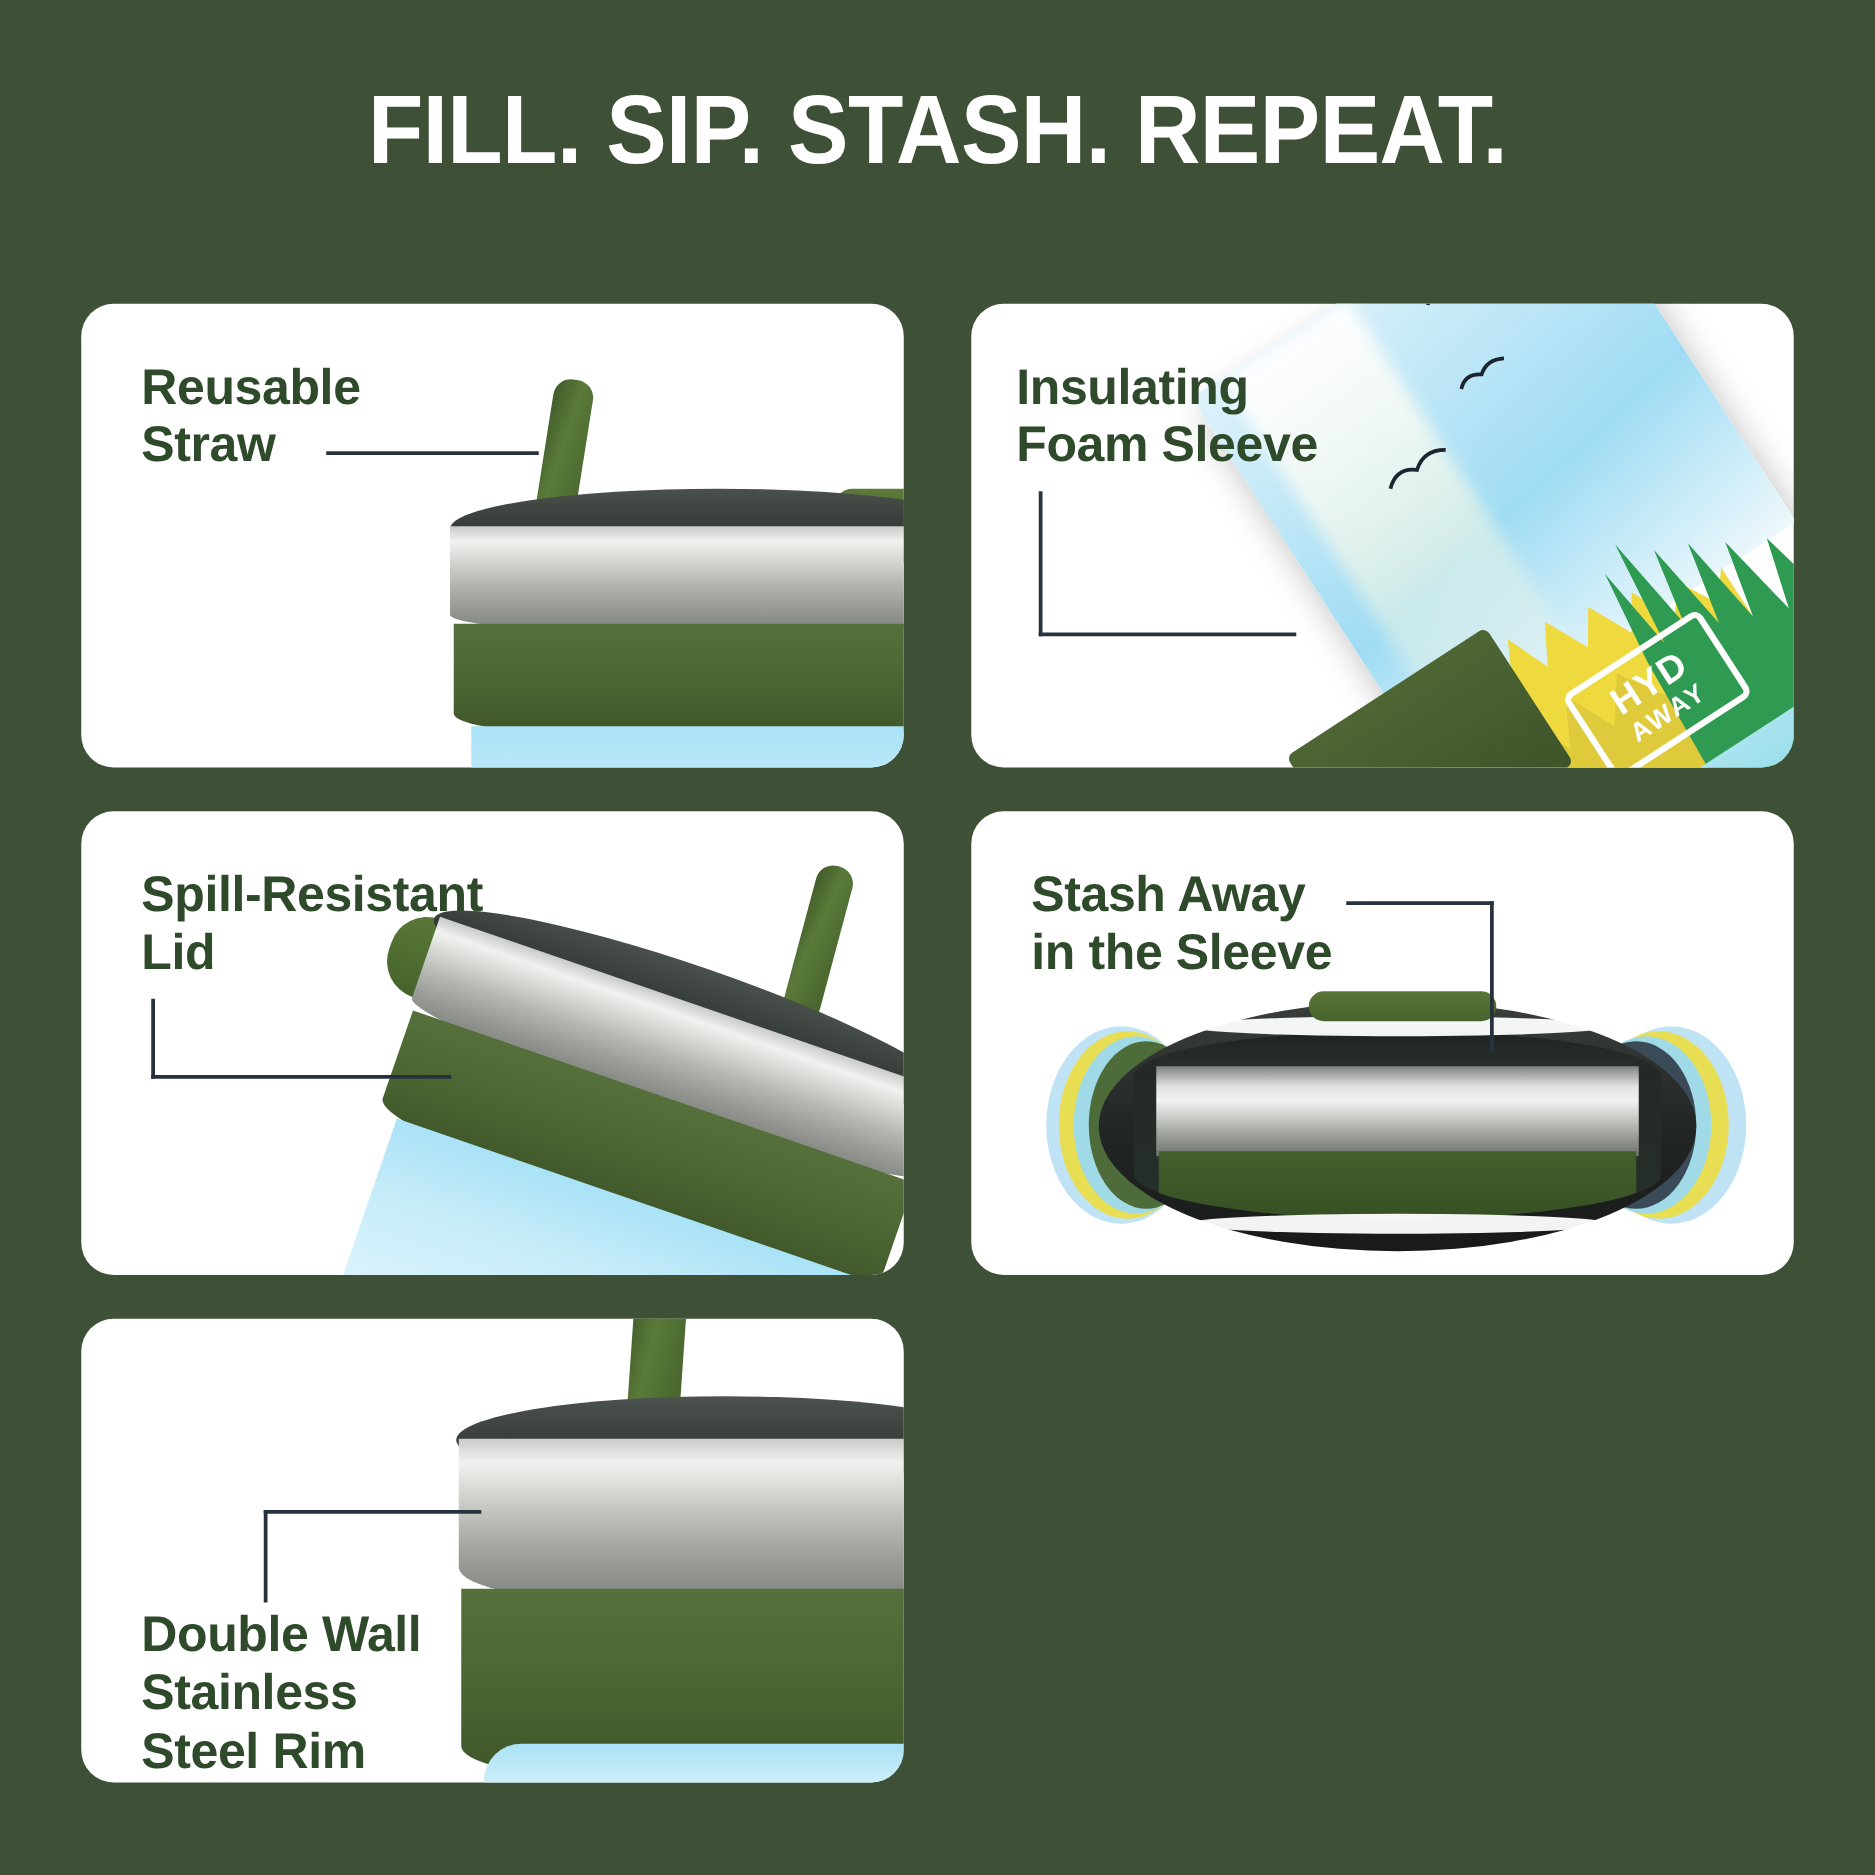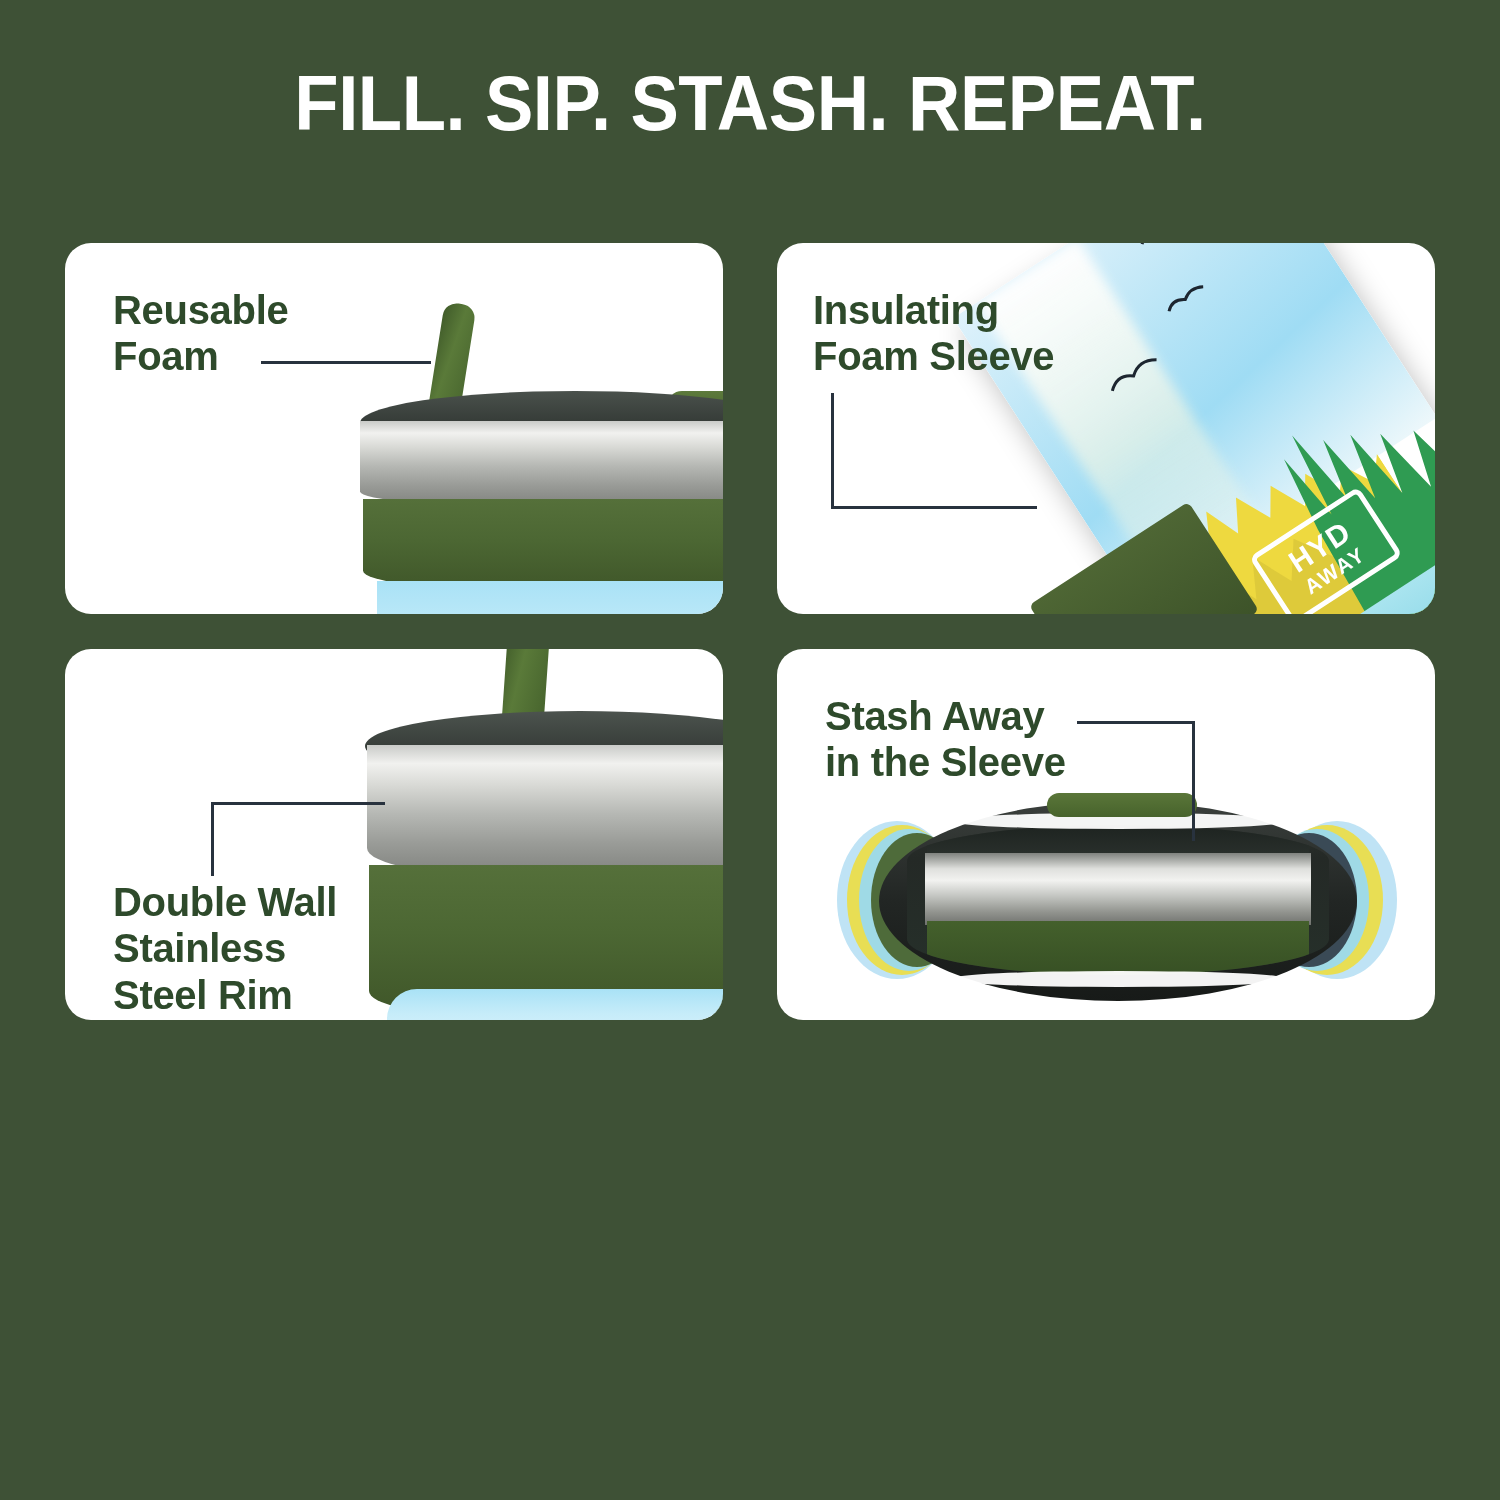--- a/index.html
+++ b/index.html
@@ -237,21 +237,21 @@
         <div class="tab c1-tab"></div>
         <div class="lidtop c1-lid"></div>
         <div class="steel c1-steel"></div>
         <div class="collar c1-collar"></div>
         <div class="body-blue c1-blue">
           
           
         </div>
       </div>
       <div class="label lbl-1">Reusable
-Foam</div>
+Straw</div>
       <div class="leader" style="left:196px;top:118px;width:170px;height:6px;">
         <div class="h" style="left:0;top:0;width:170px;"></div>
       </div>
     </div>
 
     <div class="card">
       <div class="art">
         <div class="c2-base"></div>
         <div class="sleeve2">
           <div class="sl-sky"></div>
@@ -278,35 +278,39 @@
       </div>
       <div class="label lbl-2">Insulating
 Foam Sleeve</div>
       <div class="leader" style="left:54px;top:150px;width:206px;height:116px;">
         <div class="v" style="left:0;top:0;height:116px;"></div>
         <div class="h" style="left:0;top:113px;width:206px;"></div>
       </div>
     </div>
 
 
-
-    <div class="card">
-      <div class="art">
-        <div class="straw c5-straw"></div>
-        <div class="c5-lid"></div>
-        <div class="steel c5-steel"></div>
-        <div class="collar c5-collar"></div>
-        <div class="body-blue c5-blue"></div>
-      </div>
-      <div class="label lbl-5">Double Wall
-Stainless
-Steel Rim</div>
-      <div class="leader" style="left:146px;top:153px;width:174px;height:74px;">
-        <div class="h" style="left:0;top:0;width:174px;"></div>
-        <div class="v" style="left:0;top:0;height:74px;"></div>
+    <div class="card">
+      <div class="art">
+        <div class="c4-wrap">
+          <div class="straw c4-straw"></div>
+          <div class="c4-tab"></div>
+          <div class="c4-lid"></div>
+          <div class="steel c4-steel"></div>
+          <div class="collar c4-collar"></div>
+          <div class="body-blue c4-blue">
+            
+            
+          </div>
+        </div>
+      </div>
+      <div class="label lbl-4">Spill-Resistant
+Lid</div>
+      <div class="leader" style="left:56px;top:150px;width:240px;height:64px;">
+        <div class="v" style="left:0;top:0;height:64px;"></div>
+        <div class="h" style="left:0;top:61px;width:240px;"></div>
       </div>
     </div>
 
     <div class="card">
       <div class="art">
         <div class="c6-wrap">
 
           <div class="c6-fan" style="left:0px;top:22px;width:120px;height:158px;background:#bfe3f5;"></div>
           <div class="c6-fan" style="left:10px;top:26px;width:110px;height:150px;background:#e8de54;"></div>
           <div class="c6-fan" style="left:22px;top:30px;width:100px;height:142px;background:#9fdae6;"></div>
@@ -329,14 +333,31 @@
         </div>
       </div>
       <div class="label lbl-6">Stash Away
 in the Sleeve</div>
       <div class="leader" style="left:300px;top:72px;width:118px;height:120px;">
         <div class="h" style="left:0;top:0;width:118px;"></div>
         <div class="v" style="left:115px;top:0;height:120px;"></div>
       </div>
     </div>
 
+    <div class="card">
+      <div class="art">
+        <div class="straw c5-straw"></div>
+        <div class="c5-lid"></div>
+        <div class="steel c5-steel"></div>
+        <div class="collar c5-collar"></div>
+        <div class="body-blue c5-blue"></div>
+      </div>
+      <div class="label lbl-5">Double Wall
+Stainless
+Steel Rim</div>
+      <div class="leader" style="left:146px;top:153px;width:174px;height:74px;">
+        <div class="h" style="left:0;top:0;width:174px;"></div>
+        <div class="v" style="left:0;top:0;height:74px;"></div>
+      </div>
+    </div>
+
   </div>
 </div>
 
 </body></html>

